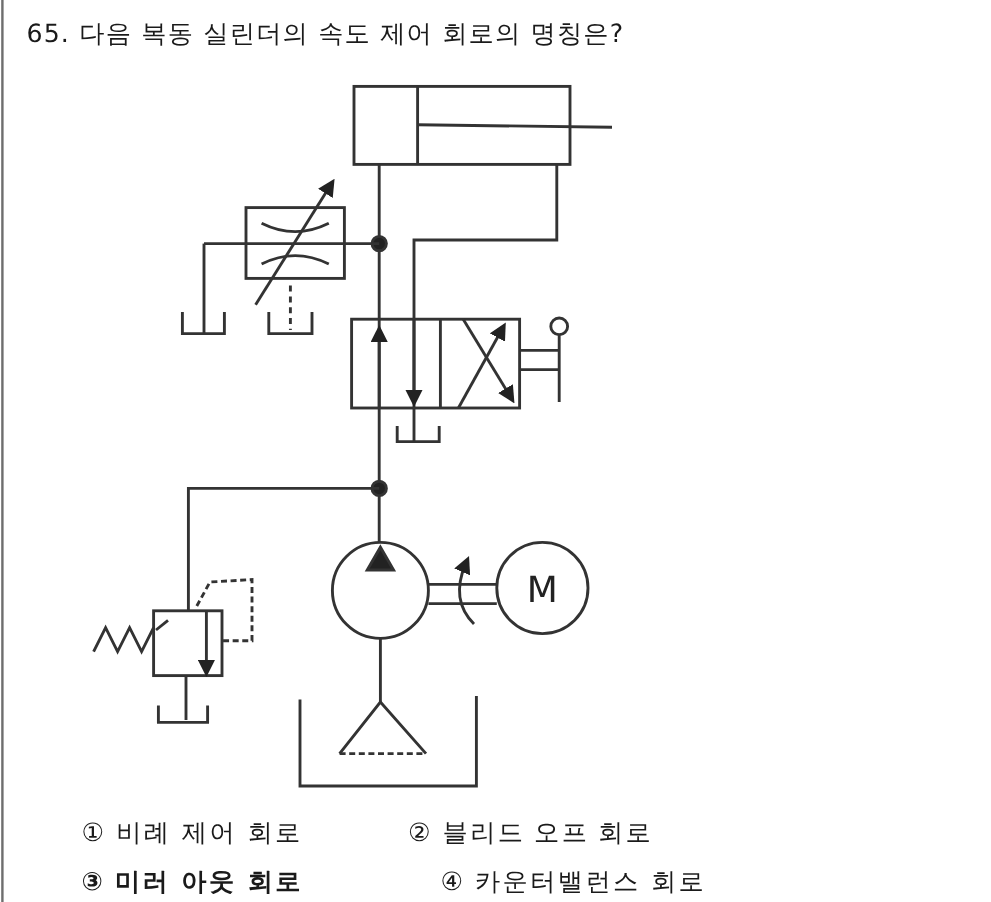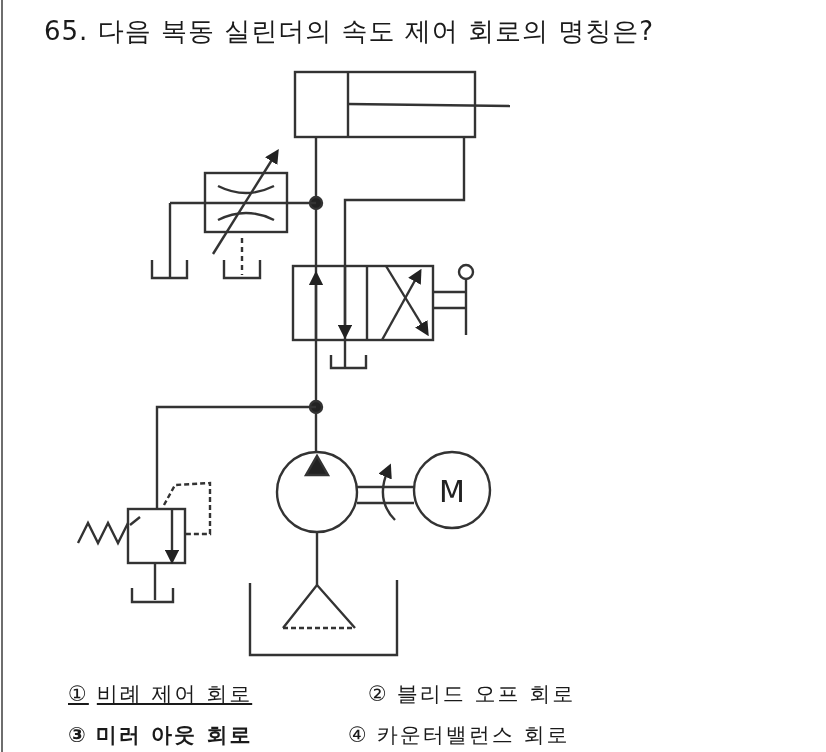--- a/index.html
+++ b/index.html
@@ -1,24 +1,24 @@
 <!DOCTYPE html>
 <html><head>
 <meta charset="utf-8">
 <style>
   html, body { margin: 0; padding: 0; background: #ffffff; }
   body { width: 826px; height: 752px; position: relative; overflow: hidden; }
   .left-border { position: absolute; left: 1px; top: 0; width: 2px; height: 752px; background: #6e6e6e; }
-  .question { position: absolute; left: 22px; top: 14px; font-family: "DejaVu Sans", sans-serif; font-size: 26px; color: #1a1a1a; letter-spacing: 1px; white-space: nowrap; margin-left: 22px; }
+  .question { position: absolute; left: 22px; top: 14px; font-family: "DejaVu Sans", sans-serif; font-size: 21px; color: #1a1a1a; letter-spacing: 1px; white-space: nowrap; }
   .diagram { position: absolute; left: 0; top: 0; }
   .choice { position: absolute; font-family: "DejaVu Sans", sans-serif; font-size: 21px; color: #1a1a1a; letter-spacing: 2px; white-space: nowrap; }
-  .c1 { left: 68px; top: 680px; text-decoration: underline; }
-  .c2 { left: 368px; top: 680px; }
+  .c1 { left: 68px; top: 680px; }
+  .c2 { left: 340px; top: 680px; font-family: Liberation Serif, serif; }
   .c3 { left: 68px; top: 721px; font-weight: bold; }
-  .c4 { left: 348px; top: 721px; }
+  .c4 { left: 367px; top: 721px; }
   .num { margin-right: 8px; }
 </style>
 </head>
 <body>
 
 <div class="left-border"></div>
 
 <div class="question">
   <span>65.</span>
   <span>다음 복동 실린더의 속도 제어 회로의 명칭은?</span>

